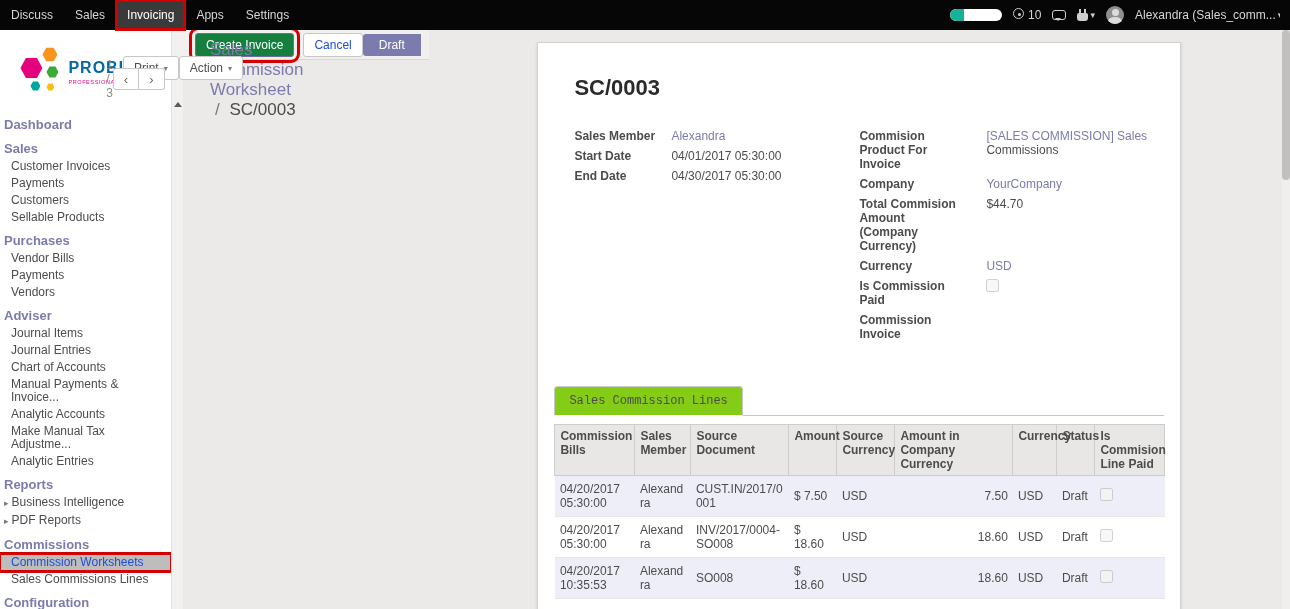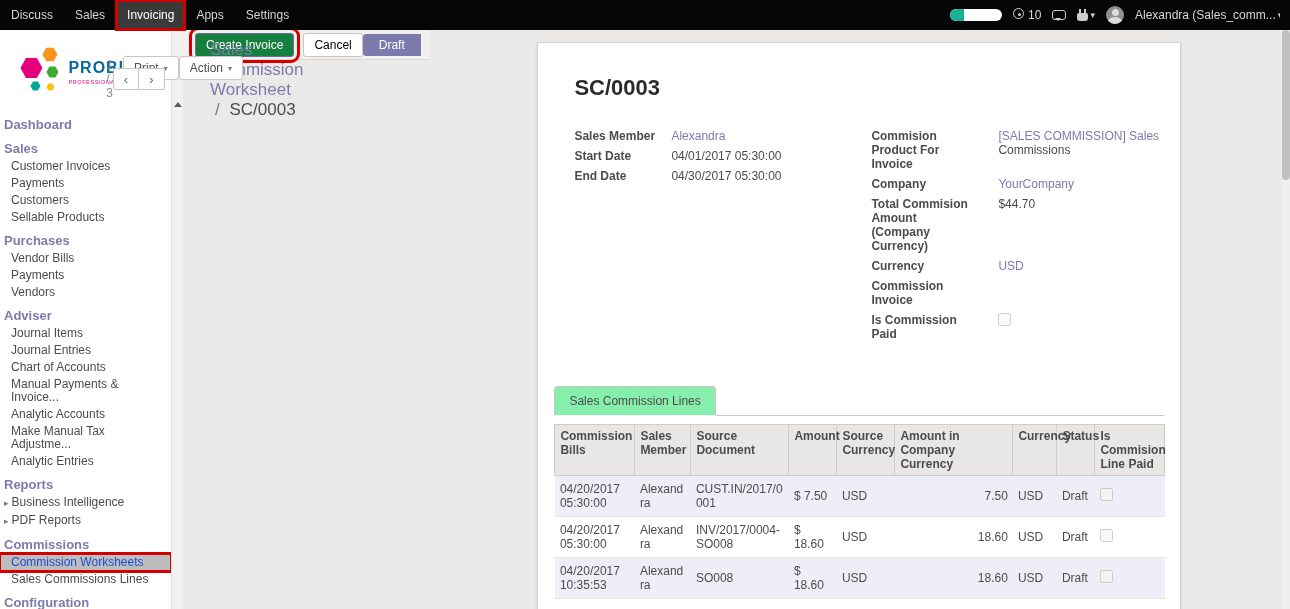--- a/index.html
+++ b/index.html
@@ -72,41 +72,41 @@
   .btn .dd { font-size:8px; color:#7a7a7a; }
   .pager { position:absolute; right:18px; top:28px; display:flex; align-items:center; gap:0; }
   .pager-text { color:#8a8a8a; font-size:12px; }
   .pager-btns { display:flex; }
   .pager-btn { width:26px; height:22px; background:#fff; border:1px solid #c9c7c5; display:flex; align-items:center; justify-content:center; font-size:13px; color:#666; cursor:pointer; }
   .pager-btn.prev { border-radius:3px 0 0 3px; }
   .pager-btn.next { border-radius:0 3px 3px 0; border-left:none; }
 
   .statusbar { height:30px; background:#f2f0ef; border-bottom:1px solid #dbd9d8; display:flex; align-items:center; padding-left:12px; }
   .btn-primary { background:#15803d; border:1px solid #6f6ea0; color:#fff; border-radius:3px; padding:4px 10px; font-size:12px; cursor:pointer; }
-  .btn-default { background:#fff; border:1px solid #c9c7c5; color:#000000; border-radius:3px; padding:4px 10px; font-size:12px; cursor:pointer; margin-left:9px; }
+  .btn-default { background:#fff; border:1px solid #c9c7c5; color:#1d4ed8; border-radius:3px; padding:4px 10px; font-size:12px; cursor:pointer; margin-left:9px; }
   .status-badge { margin-left:auto; margin-right:8px; background:#7c7bad; color:#fff; padding:4px 16px; font-size:12px; border-radius:3px 0 0 3px; cursor:pointer; }
 
   .content { flex:1; background:#eceae9; overflow:hidden; }
   .sheet { width:644px; margin:12px auto 0; background:#fff; border:1px solid #d4d2d0; box-shadow:0 1px 3px rgba(0,0,0,.12); padding:26px 16px 18px; min-height:468px; }
   .sheet-title { font-size:22px; font-weight:bold; color:#2b2b2b; margin:6px 0 28px 20px; }
 
   .fields { display:flex; margin:0 0 38px 20px; }
   .fgroup-left { width:285px; }
   .fgroup-right { flex:1; }
   .frow { display:flex; margin-bottom:6px; }
   .flabel { font-weight:bold; color:#4c4c4c; flex-shrink:0; }
   .fgroup-left .flabel { width:97px; }
-  .fgroup-right .flabel { width:127px; padding-right:25px;margin-left:12px; }
+  .fgroup-right .flabel { width:127px; padding-right:25px; }
   .fvalue { color:#4c4c4c; }
   .link { color:#7c7bad; cursor:pointer; }
   .block { display:block; }
   .chk { width:13px; height:13px; }
 
   .tabstrip { border-bottom:1px solid #c9c7c5; padding:0; margin-top:4px; }
-  .tab { display:inline-block; background:#86efac; border:1px solid #c9c7c5; border-bottom:1px solid #fff; border-radius:4px 4px 0 0; padding:7px 14px; position:relative; top:1px; font-size:12px; color:#4c4c4c; cursor:pointer; }
+  .tab { display:inline-block; background:#84cc16; border:1px solid #c9c7c5; border-bottom:1px solid #fff; border-radius:4px 4px 0 0; padding:7px 14px; position:relative; top:1px; font-size:12px; color:#4c4c4c; cursor:pointer;font-family:Liberation Mono, monospace; }
 
   table { width:100%; border-collapse:collapse; table-layout:fixed; font-size:12px; }
   .lines { margin-top:8px; }
   .lines th { background:#e9e7e6; border:1px solid #cfcdcb; font-weight:bold; text-align:left; padding:4px 5px; vertical-align:top; color:#4c4c4c; cursor:pointer; }
   .lines td { padding:6px 5px; border-bottom:1px solid #e8e6e5; vertical-align:middle; word-wrap:break-word; }
   .lines tr.odd { background:#eeeef8; }
   .lines tr { cursor:pointer; }
   .num { text-align:right; }
 
   .page-scrollbar { position:absolute; right:0; top:0; width:8px; height:579px; background:#f1efee; }
@@ -270,26 +270,26 @@
             </div>
             <div class="frow">
               <span class="flabel">Total Commision Amount (Company Currency)</span>
               <span class="fvalue">$44.70</span>
             </div>
             <div class="frow">
               <span class="flabel">Currency</span>
               <span class="fvalue link">USD</span>
             </div>
             <div class="frow">
+              <span class="flabel">Is Commission Paid</span>
+              <span class="fvalue"><input type="checkbox" class="chk" disabled="" style=""></span>
+            </div>
+            <div class="frow">
               <span class="flabel">Commission Invoice</span>
               <span class="fvalue"></span>
-            </div>
-            <div class="frow">
-              <span class="flabel">Is Commission Paid</span>
-              <span class="fvalue"><input type="checkbox" class="chk" disabled="" style=""></span>
             </div>
           </div>
         </div>
 
         <div class="tabstrip">
           <span class="tab">Sales Commission Lines</span>
         </div>
 
         <table class="lines">
           <colgroup>

